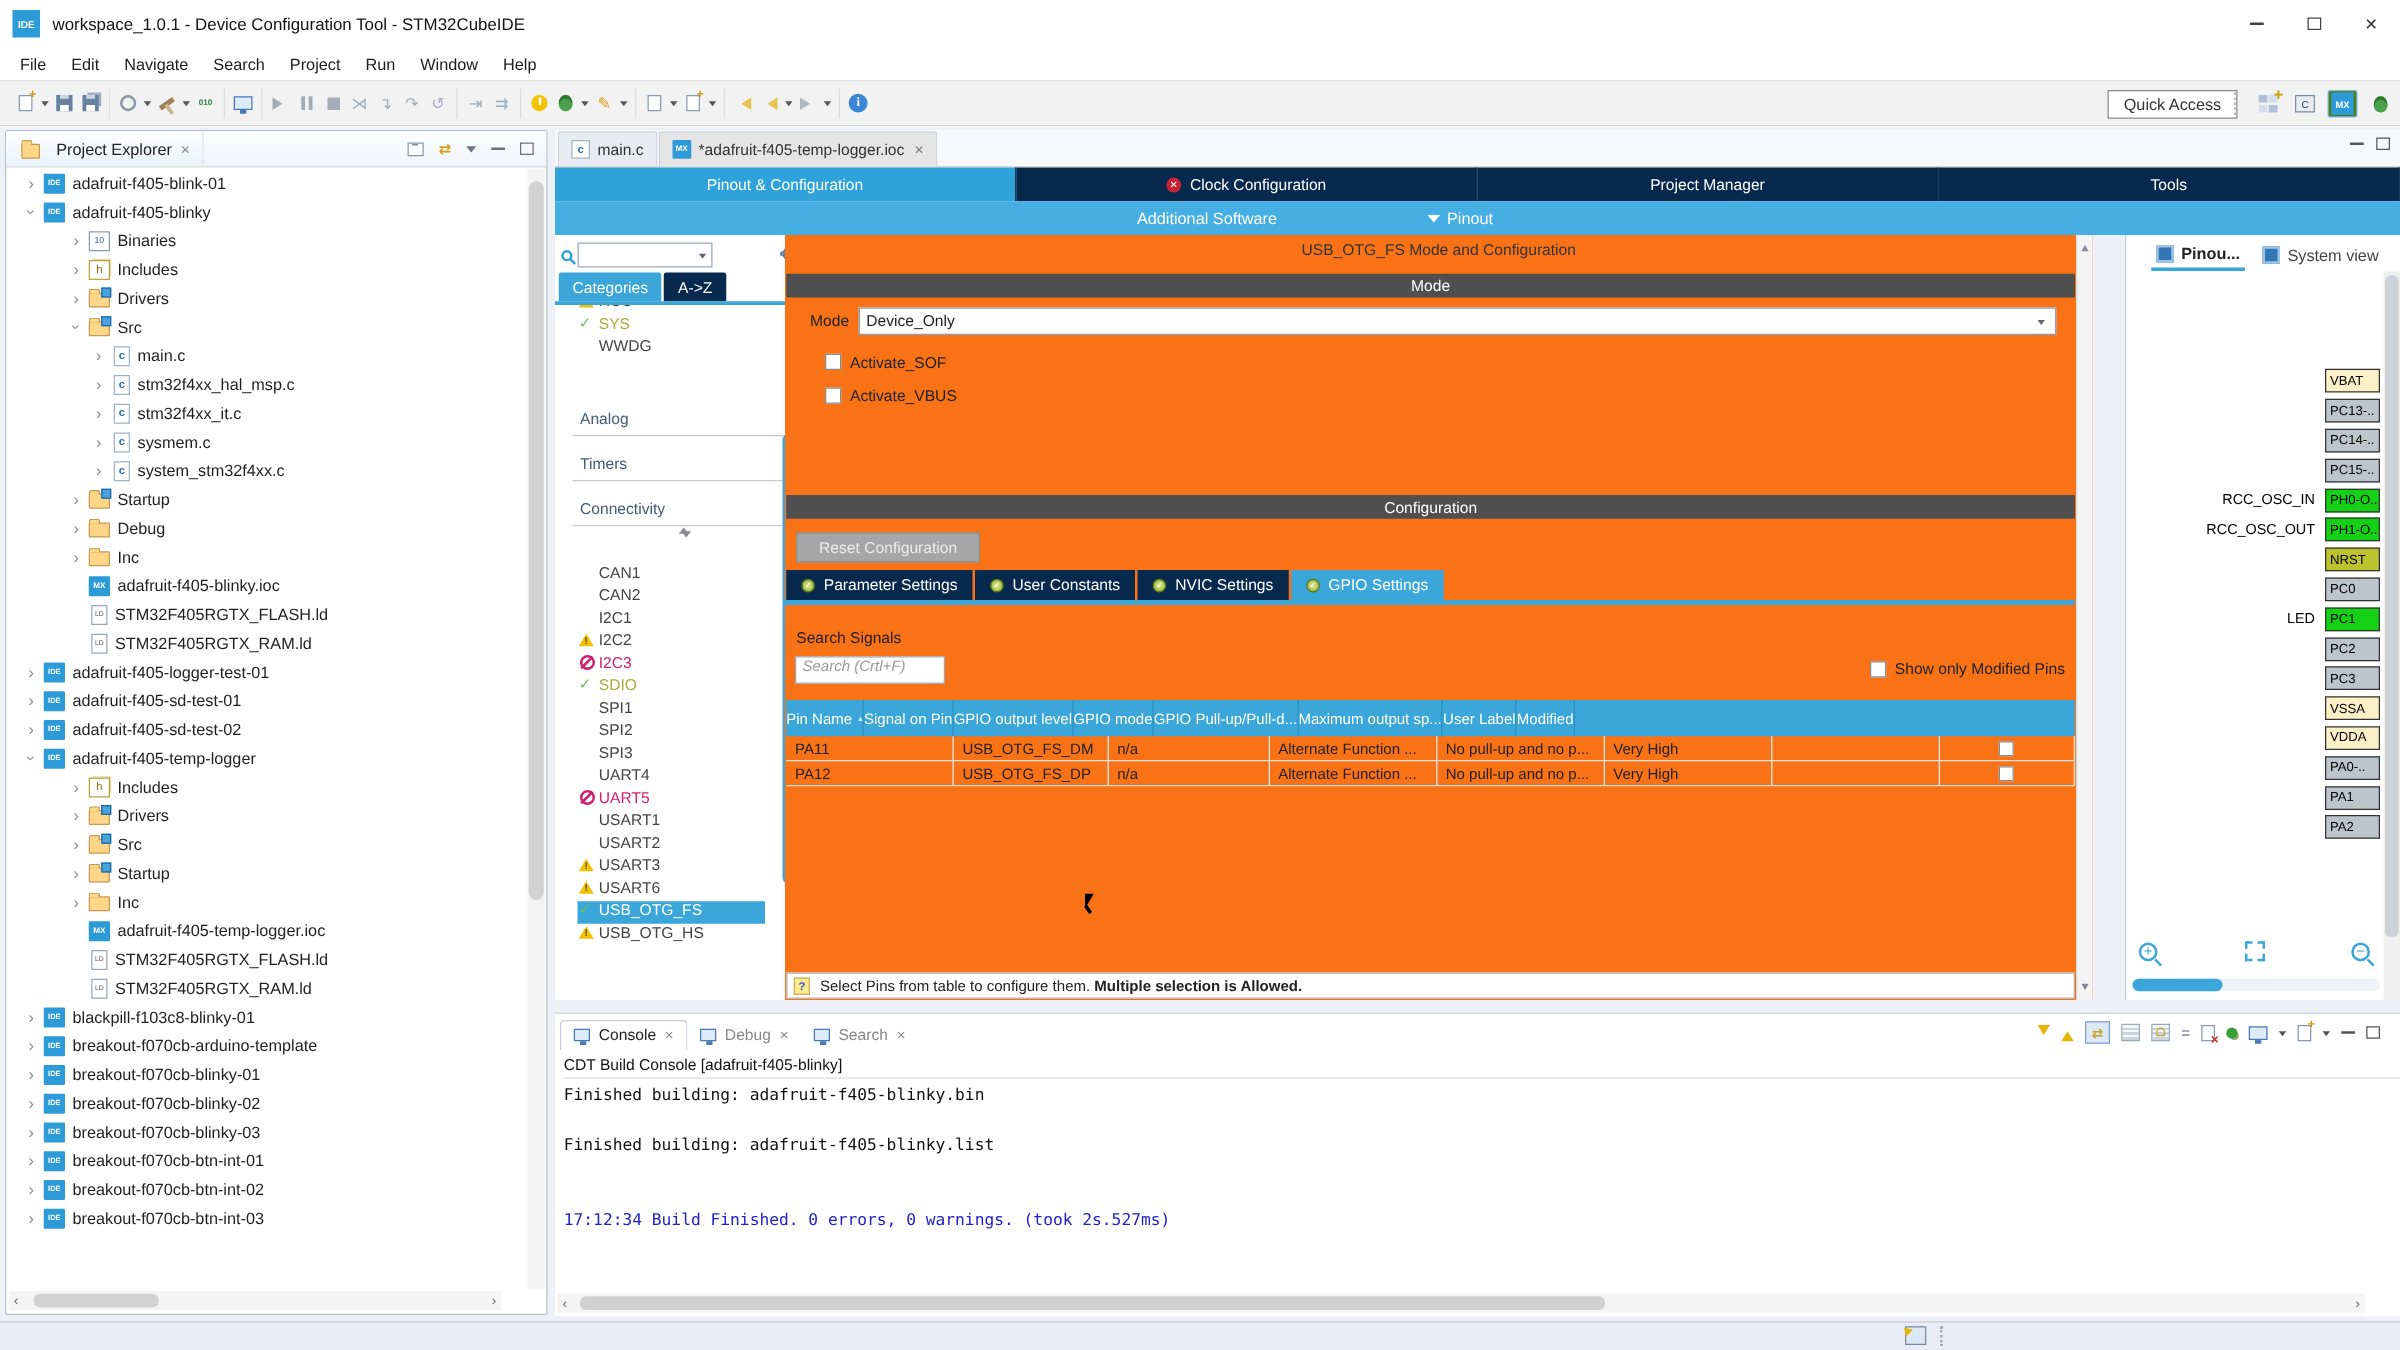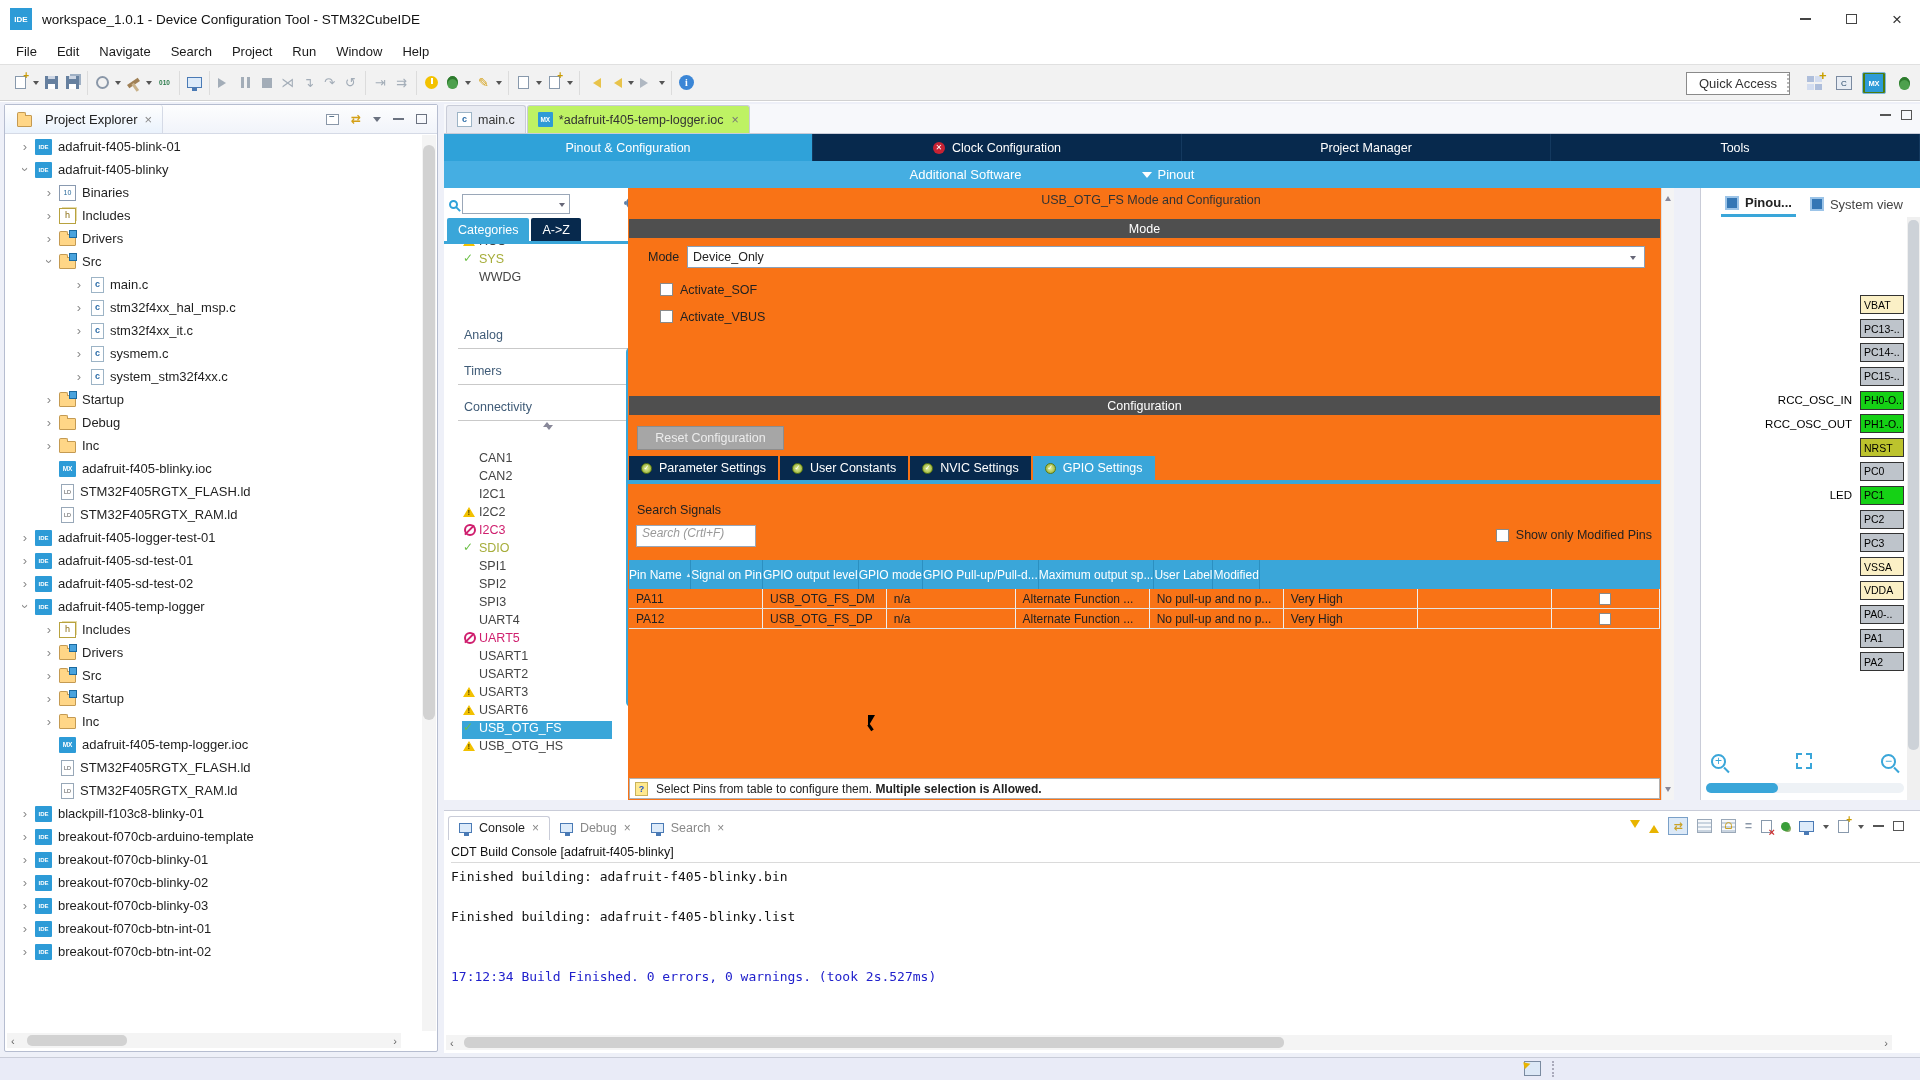--- a/index.html
+++ b/index.html
@@ -69,21 +69,21 @@
 .pehdr{height:29px;border-bottom:1px solid #d5dae6;display:flex;align-items:center;background:linear-gradient(#fdfdfe,#f1f4fa)}
 .petab{display:flex;align-items:center;gap:7px;padding:0 10px;height:100%;border-right:1px solid #d5dae6;background:linear-gradient(#fefefe,#eaf2fc);border-radius:3px 3px 0 0}
 .petab .x{color:#888;font-size:13px}
 .pehicons{margin-left:auto;display:flex;gap:12px;padding-right:10px;align-items:center;color:#6b7280}
 .collall{width:13px;height:11px;border:1px solid #8a97a8;position:relative;background:#fff}
 .collall::after{content:"−";position:absolute;left:2px;top:-4px;font-size:10px;color:#246}
 .linked{font-size:12px;color:#d4a017;font-weight:bold}
 .tri-d{width:0;height:0;border:4px solid transparent;border-top:5px solid #6b7280;margin-top:4px}
 .tree{position:absolute;top:30px;left:0;right:16px;bottom:20px;overflow:hidden}
 .titem{height:23px;display:flex;align-items:center;white-space:nowrap;color:#1f1f1f}
-.titem.d0{padding-left:12px}.titem.d1{padding-left:36px}.titem.d2{padding-left:66px}
+.titem.d0{padding-left:12px}.titem.d1{padding-left:48px}.titem.d2{padding-left:66px}
 .tw{width:16px;flex:none;color:#8a8a8a;font-size:13px;display:flex;justify-content:center}
 .tw.c::before{content:"›";display:block}
 .tw.e::before{content:"›";display:block;transform:rotate(90deg)}
 .ticn{width:17px;height:16px;margin:0 6px 0 2px;position:relative;flex:none}
 .ticn.ide,.ticn.mx{background:#2d9bd7;border-radius:1px}
 .ticn.ide::after{content:"IDE";color:#fff;font-size:6px;font-weight:bold;display:block;text-align:center;line-height:16px}
 .ticn.mx::after{content:"MX";color:#fff;font-size:6.5px;font-weight:bold;display:block;text-align:center;line-height:16px}
 .ticn.folder,.ticn.folderc{background:#ffd687;border:1px solid #c49a52;height:12px;margin-top:3px;border-radius:1px}
 .ticn.folder::before,.ticn.folderc::before{content:"";position:absolute;top:-4px;left:-1px;width:7px;height:3px;background:#ffd687;border:1px solid #c49a52;border-bottom:none;border-radius:2px 2px 0 0}
 .ticn.folderc::after{content:"";position:absolute;right:-2px;top:-5px;width:6px;height:6px;background:#49a3dd;border:1px solid #1a6aa0}
@@ -96,21 +96,21 @@
 .ticn.ld{background:#fff;border:1px solid #98a8b8;width:13px;margin-left:4px}
 .ticn.ld::after{content:"LD";font-size:5.5px;color:#555;display:block;text-align:center;line-height:14px}
 .pevs{position:absolute;top:30px;right:1px;width:14px;bottom:20px;background:#f4f4f4}
 .pevs .th{position:absolute;left:1px;right:1px;top:10px;height:575px;background:#d2d2d2;border-radius:6px}
 .pehs{position:absolute;left:2px;right:36px;bottom:3px;height:15px;background:#f4f4f4;display:flex;align-items:center;justify-content:space-between;padding:0 4px;color:#666;font-size:11px}
 .pehs .th{position:absolute;left:20px;width:100px;top:2px;height:11px;background:#d2d2d2;border-radius:5px}
 
 
 .edtabs{position:absolute;left:444px;top:104px;right:0;height:30px;background:#f7f8fb;border-bottom:1px solid #c9ccd8;display:flex;align-items:flex-end;padding-left:2px}
 .etab{height:28px;display:flex;align-items:center;gap:6px;padding:0 10px;border:1px solid #c9ccd8;border-bottom:none;border-radius:3px 3px 0 0;background:#e9ebf2;color:#333;font-size:12.5px;margin-right:1px}
-.etab.active{background:#bef264}
+.etab.active{background:#e5e5e5}
 .etab .ticn{width:15px;height:15px;margin:0}
 .etab .x{display:none;color:#777;margin-left:2px}
 .etab.active .x{display:inline}
 .edwin{position:absolute;right:8px;top:110px;display:flex;gap:10px;align-items:center}
 .ctabs{position:absolute;left:444px;top:134px;right:0;height:27px;display:flex}
 .ctab{flex:1;display:flex;align-items:center;justify-content:center;gap:7px;background:#07294d;color:#fff;font-size:12.5px;border-right:1px solid #14395f}
 .ctab.active{background:#2fa2d9}
 .erricon{display:none;width:12px;height:12px;border-radius:50%;background:#c62233;color:#fff;font-size:8px;align-items:center;justify-content:center}
 .ctab.err .erricon{display:flex}
 .subbar{position:absolute;left:444px;top:161px;right:0;height:27px;background:#45aee2;color:#fff;display:flex;align-items:center;justify-content:center;gap:120px;padding-right:260px;font-size:13px}
@@ -569,20 +569,25 @@
       <div class="titem d0">
       <span class="tw c"></span>
       <span class="ticn ide"></span>
       <span class="tlabel">breakout-f070cb-btn-int-01</span>
     </div>
       <div class="titem d0">
       <span class="tw c"></span>
       <span class="ticn ide"></span>
       <span class="tlabel">breakout-f070cb-btn-int-02</span>
     </div>
+      <div class="titem d0">
+      <span class="tw c"></span>
+      <span class="ticn ide"></span>
+      <span class="tlabel">breakout-f070cb-btn-int-03</span>
+    </div>
     </div>
   <div class="pevs">
       <div class="th"></div>
     </div>
   <div class="pehs">
       <span>‹</span>
       <div class="th"></div>
       <span>›</span>
     </div>
 </div>

